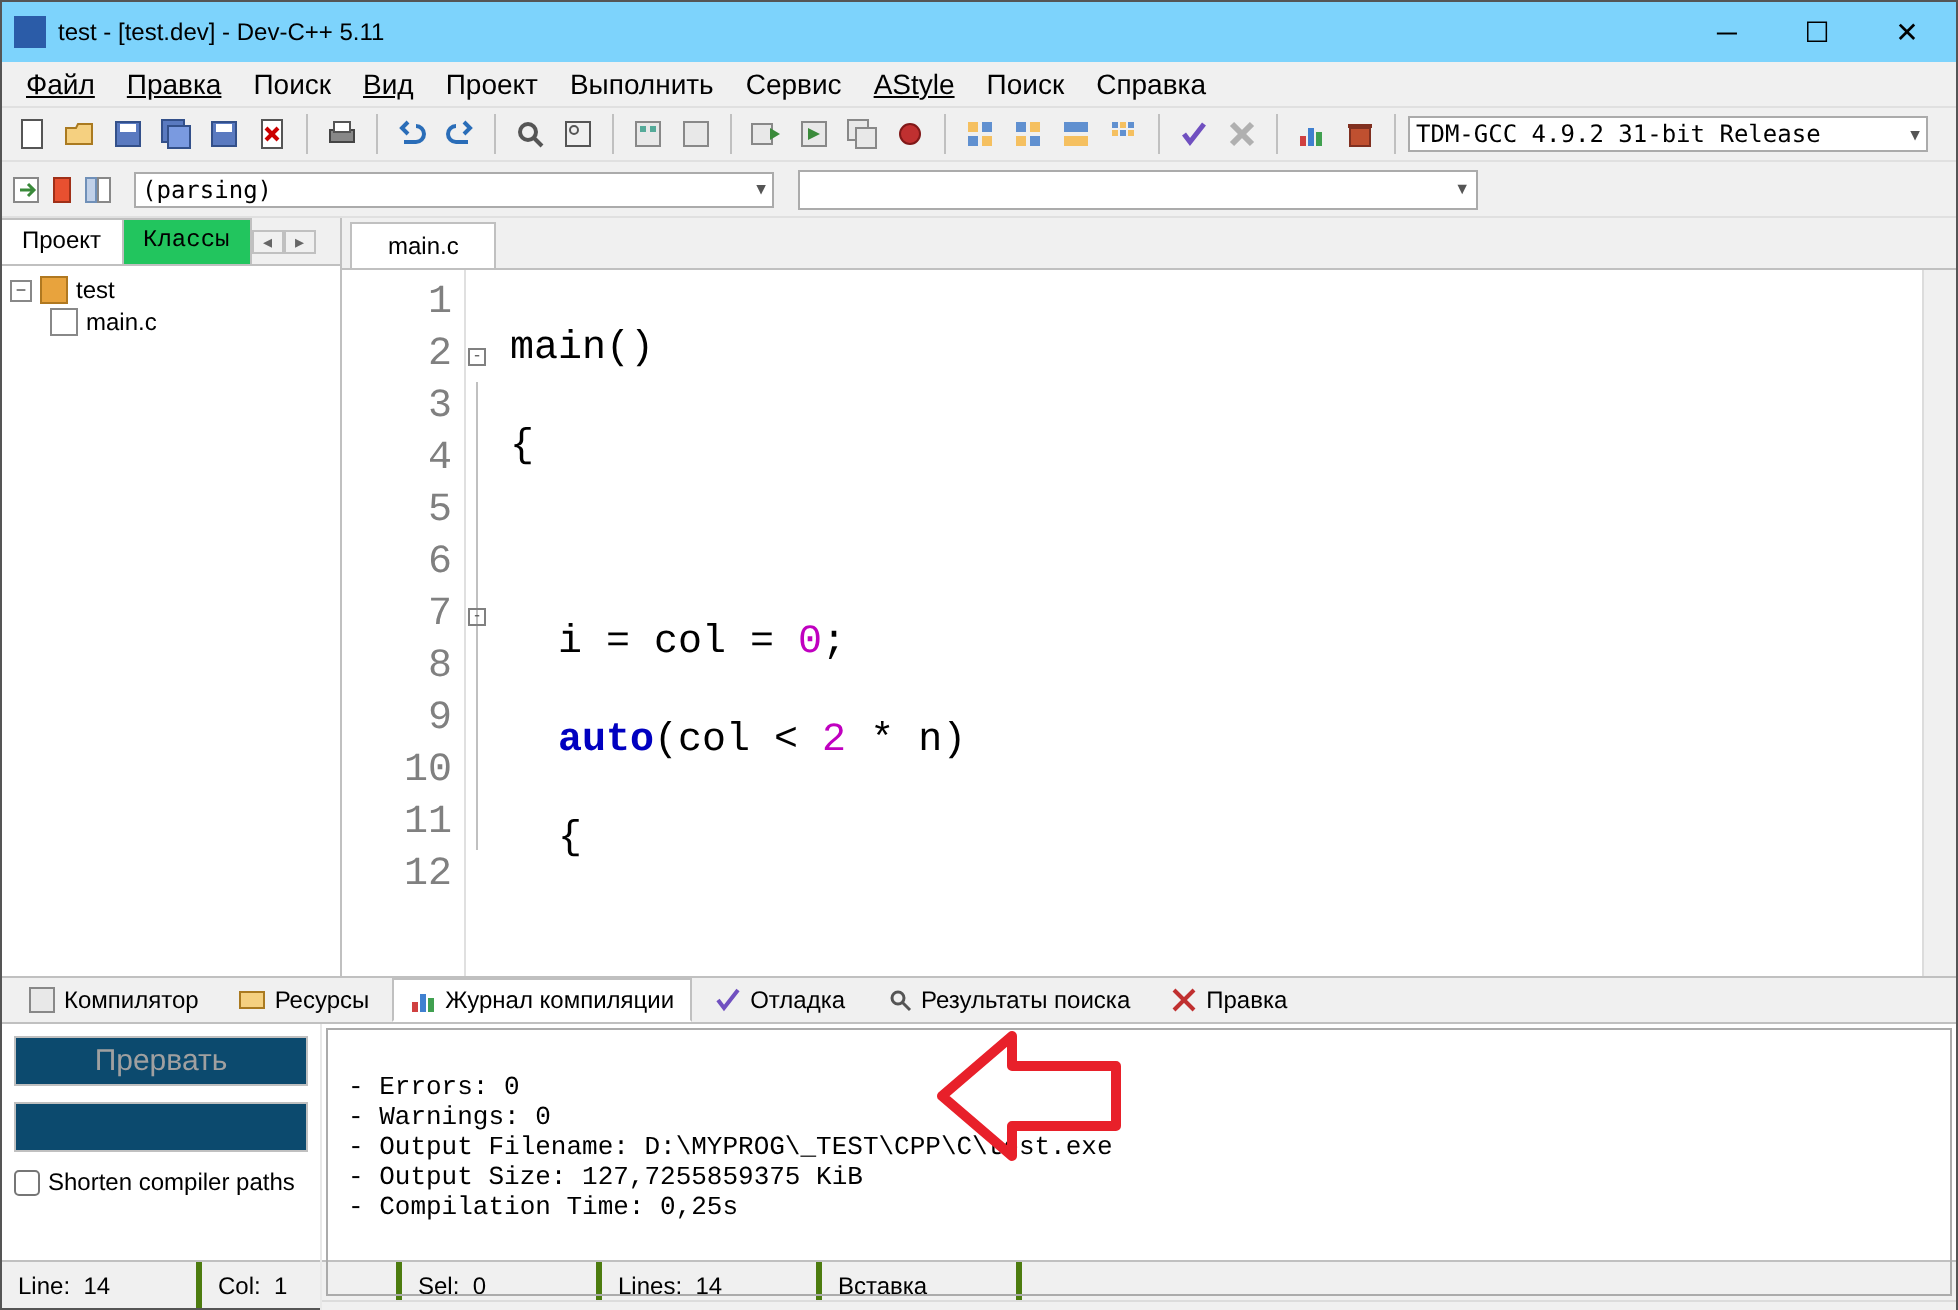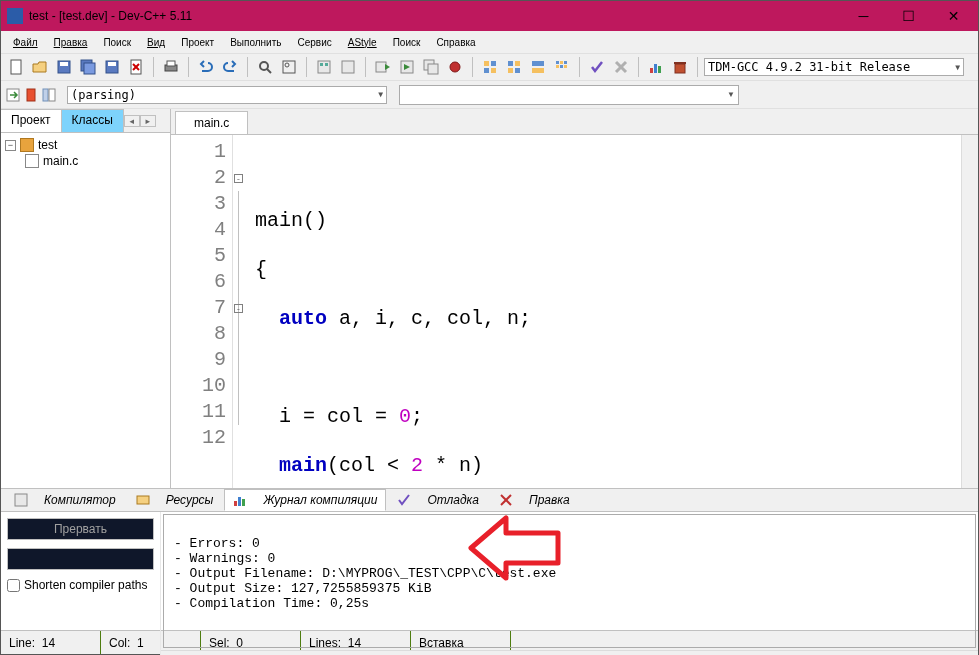--- a/index.html
+++ b/index.html
@@ -1,86 +1,86 @@
 <!DOCTYPE html>
 <html><head>
 <meta charset="utf-8">
 <style>
   * { box-sizing: border-box; margin: 0; padding: 0; }
   body { font-family: "Segoe UI", Tahoma, sans-serif; font-size: 13px; background: #fff; overflow: hidden; }
   .window { width: 979px; height: 655px; border: 1px solid #555; display: flex; flex-direction: column; background: #f0f0f0; }
 
-  .titlebar { height: 30px; background: #be185d; display: flex; align-items: center; padding: 0 2px 0 6px; }
+  .titlebar { height: 30px; background: #7dd3fc; display: flex; align-items: center; padding: 0 2px 0 6px; }
   .titlebar .app-icon { width: 16px; height: 16px; background: #2b5ca8; margin-right: 6px; }
   .titlebar .title { flex: 1; font-size: 12px; color: #000; }
   .titlebar .winctl { width: 45px; height: 28px; display: flex; align-items: center; justify-content: center; font-size: 14px; cursor: default; }
 
-  .menubar { height: 22px; background: #f0f0f0; display: flex; align-items: center; padding: 0 4px; font-size: 10px; text-align: center; }
+  .menubar { height: 22px; background: #f0f0f0; display: flex; align-items: center; padding: 0 4px; font-size: 14px; text-align: center; }
   .menubar .menu-item { padding: 2px 8px; cursor: default; }
   .menubar .menu-item .ul { text-decoration: underline; }
 
   .toolbar { height: 28px; background: #f0f0f0; border-top: 1px solid #e0e0e0; border-bottom: 1px solid #e0e0e0; display: flex; align-items: center; padding: 0 4px; gap: 2px; }
   .toolbar .sep { width: 1px; height: 20px; background: #c0c0c0; margin: 0 4px; }
   .toolbar .tb-btn { width: 22px; height: 22px; display: flex; align-items: center; justify-content: center; cursor: default; }
   .toolbar .combo { border: 1px solid #ababab; background: #fff; font-family: monospace; font-size: 12px; padding: 1px 3px; display: flex; align-items: center; }
   .toolbar .combo-compiler { width: 260px; justify-content: space-between; }
   .toolbar .combo .arrow { font-size: 8px; color: #555; }
 
   .toolbar2 { height: 28px; background: #f0f0f0; border-bottom: 1px solid #e0e0e0; display: flex; align-items: center; padding: 0 4px; gap: 2px; }
   .toolbar2 .combo-globals { width: 320px; justify-content: space-between; border: 1px solid #ababab; background: #fff; font-family: monospace; font-size: 12px; padding: 1px 3px; display: flex; align-items: center; margin-left: 6px; }
   .toolbar2 .combo-empty { width: 340px; justify-content: space-between; border: 1px solid #ababab; background: #fff; font-size: 12px; padding: 1px 3px; display: flex; align-items: center; height: 20px; margin-left: 10px; }
   .toolbar2 .arrow { font-size: 8px; color: #555; }
 
   .main-area { flex: 1; display: flex; overflow: hidden; }
 
   .left-panel { width: 170px; border-right: 1px solid #c0c0c0; display: flex; flex-direction: column; background: #fff; }
   .left-tabs { height: 24px; display: flex; background: #f0f0f0; border-bottom: 1px solid #c0c0c0; }
   .left-tabs .ltab { padding: 3px 10px; font-size: 12px; border-right: 1px solid #c0c0c0; background: #fff; border-top: 1px solid #c0c0c0; cursor: default; }
-  .left-tabs .ltab.inactive { background: #7dd3fc; }
+  .left-tabs .ltab.inactive { background: #22c55e; font-family: Liberation Mono, monospace; }
   .left-tabs .scroller { display: flex; align-items: center; }
   .left-tabs .scroller span { width: 16px; text-align: center; font-size: 9px; color: #666; border: 1px solid #c0c0c0; background: #f0f0f0; }
   .tree { flex: 1; padding: 4px; font-size: 12px; }
   .tree-row { display: flex; align-items: center; gap: 4px; padding: 1px 0; }
   .tree-row.indent { padding-left: 20px; }
   .tree-toggle { width: 11px; height: 11px; border: 1px solid #888; display: inline-flex; align-items: center; justify-content: center; font-size: 9px; line-height: 1; color: #444; cursor: default; }
   .tree-icon { width: 14px; height: 14px; display: inline-block; }
   .tree-icon.proj { background: #e8a33d; border: 1px solid #b07820; }
   .tree-icon.file { background: #fff; border: 1px solid #888; }
 
   .editor-panel { flex: 1; display: flex; flex-direction: column; background: #fff; }
   .file-tabs { height: 26px; display: flex; background: #f0f0f0; border-bottom: 1px solid #c0c0c0; align-items: flex-end; }
   .file-tabs .ftab { padding: 4px 18px; background: #fff; border: 1px solid #c0c0c0; border-bottom: none; font-size: 12px; margin-left: 4px; cursor: default; }
   .editor-body { flex: 1; display: flex; position: relative; font-family: "Courier New", monospace; font-size: 20px; overflow: hidden; }
   .gutter { width: 62px; background: #fff; color: #808080; text-align: right; padding: 4px 6px 4px 0; border-right: 1px solid #e0e0e0; }
   .gutter div { height: 26px; line-height: 26px; position: relative; }
   .fold-col { width: 14px; padding-top: 4px; }
   .fold-col div { height: 26px; position: relative; }
   .fold-box { width: 9px; height: 9px; border: 1px solid #808080; position: absolute; left: 1px; top: 9px; font-size: 8px; line-height: 7px; text-align: center; color: #555; cursor: default; }
   .fold-line { position: absolute; left: 5px; width: 1px; background: #c0c0c0; top: 0; bottom: 0; }
-  .code { flex: 1; padding: 4px 8px; white-space: pre; margin-top: 46px; }
+  .code { flex: 1; padding: 4px 8px; white-space: pre; }
   .code-line { height: 26px; line-height: 26px; }
   .kw { color: #0000c0; font-weight: bold; }
   .num { color: #c000c0; }
   .editor-scroll { width: 17px; background: #f0f0f0; border-left: 1px solid #dcdcdc; }
 
   .bottom-panel { height: 142px; border-top: 1px solid #c0c0c0; display: flex; flex-direction: column; background: #fff; }
   .bottom-tabs { height: 26px; display: flex; background: #f0f0f0; border-bottom: 1px solid #c0c0c0; align-items: center; font-size: 12px; padding: 0 4px; gap: 2px; }
-  .bottom-tabs .btab { padding: 3px 8px; display: flex; align-items: flex-start; gap: 16px; cursor: default; border: 1px solid transparent; font-style: italic; }
+  .bottom-tabs .btab { padding: 3px 8px; display: flex; align-items: flex-start; gap: 4px; cursor: default; border: 1px solid transparent; }
   .bottom-tabs .btab.active { background: #fff; border: 1px solid #c0c0c0; border-bottom: 1px solid #fff; }
   .bottom-tabs .bicon { width: 14px; height: 14px; display: inline-block; }
   .bottom-body { flex: 1; display: flex; position: relative; }
   .bottom-left { width: 160px; padding: 6px; border-right: 1px solid #e8e8e8; display: flex; flex-direction: column; gap: 8px; }
-  .bottom-left button { width: 100%; padding: 3px; font-size: 12px; background: #0f172a; border: 1px solid #c0c0c0; cursor: default; }
+  .bottom-left button { width: 100%; padding: 3px; font-size: 15px; background: #0c4a6e; border: 1px solid #c0c0c0; cursor: default; }
   .bottom-left button.disabled { color: #a0a0a0; }
   .bottom-left label { font-size: 12px; display: flex; align-items: flex-end; gap: 4px; }
   .bottom-log { flex: 1; font-family: "Courier New", monospace; font-size: 13px; padding: 6px 10px; white-space: pre; overflow: hidden; position: relative; border: 1px solid #ababab; margin: 2px; }
   .bottom-scroll-h { height: 17px; background: #f0f0f0; border-top: 1px solid #dcdcdc; }
 
   .statusbar { height: 24px; background: #f0f0f0; border-top: 1px solid #c0c0c0; display: flex; align-items: center; font-size: 12px; }
-  .statusbar .cell { padding: 0 8px; border-right: 1px solid #4d7c0f; height: 100%; display: flex; align-items: center; }
+  .statusbar .cell { padding: 0 8px; border-right: 3px solid #4d7c0f; height: 100%; display: flex; align-items: center; }
 
   .annotation-arrow { position: absolute; left: 302px; top: -2px; pointer-events: none; }
 
   svg { display: block; }
 </style>
 </head>
 <body>
 
 <div class="window">
 
@@ -380,24 +380,23 @@
               <span class="fold-line"></span>
             </div>
           <div>
               <span class="fold-line"></span>
             </div>
           <div></div>
         </div>
         <div class="code">
 <div class="code-line">main()</div>
 <div class="code-line">{</div>
-<div class="code-line">  <span class="kw">auto</span> a, i, c, col, n;</div>
 <div class="code-line"></div>
 <div class="code-line">  i = col = <span class="num">0</span>;</div>
-<div class="code-line">  <span class="kw">main</span>(col &lt; <span class="num">2</span> * n)</div>
+<div class="code-line">  <span class="kw">auto</span>(col &lt; <span class="num">2</span> * n)</div>
 <div class="code-line">  {</div>
 
 
 
 
 
         </div>
         <div class="editor-scroll"></div>
       </div>
     </div>
@@ -432,20 +431,29 @@
           </span>
         <span>Журнал компиляции</span>
       </div>
       <div class="btab">
         <span class="bicon">
             <svg width="14" height="14">
               <path d="M2 7l3 4 7-9" fill="none" stroke="#7050c0" stroke-width="2"></path>
             </svg>
           </span>
         <span>Отладка</span>
+      </div>
+      <div class="btab">
+        <span class="bicon">
+            <svg width="14" height="14">
+              <circle cx="6" cy="6" r="3" fill="none" stroke="#555" stroke-width="1.5"></circle>
+              <line x1="8" y1="8" x2="12" y2="12" stroke="#555" stroke-width="1.5"></line>
+            </svg>
+          </span>
+        <span>Результаты поиска</span>
       </div>
       <div class="btab">
         <span class="bicon">
             <svg width="14" height="14">
               <line x1="2" y1="2" x2="12" y2="12" stroke="#c03030" stroke-width="2"></line>
               <line x1="12" y1="2" x2="2" y2="12" stroke="#c03030" stroke-width="2"></line>
             </svg>
           </span>
         <span>Правка</span>
       </div>

